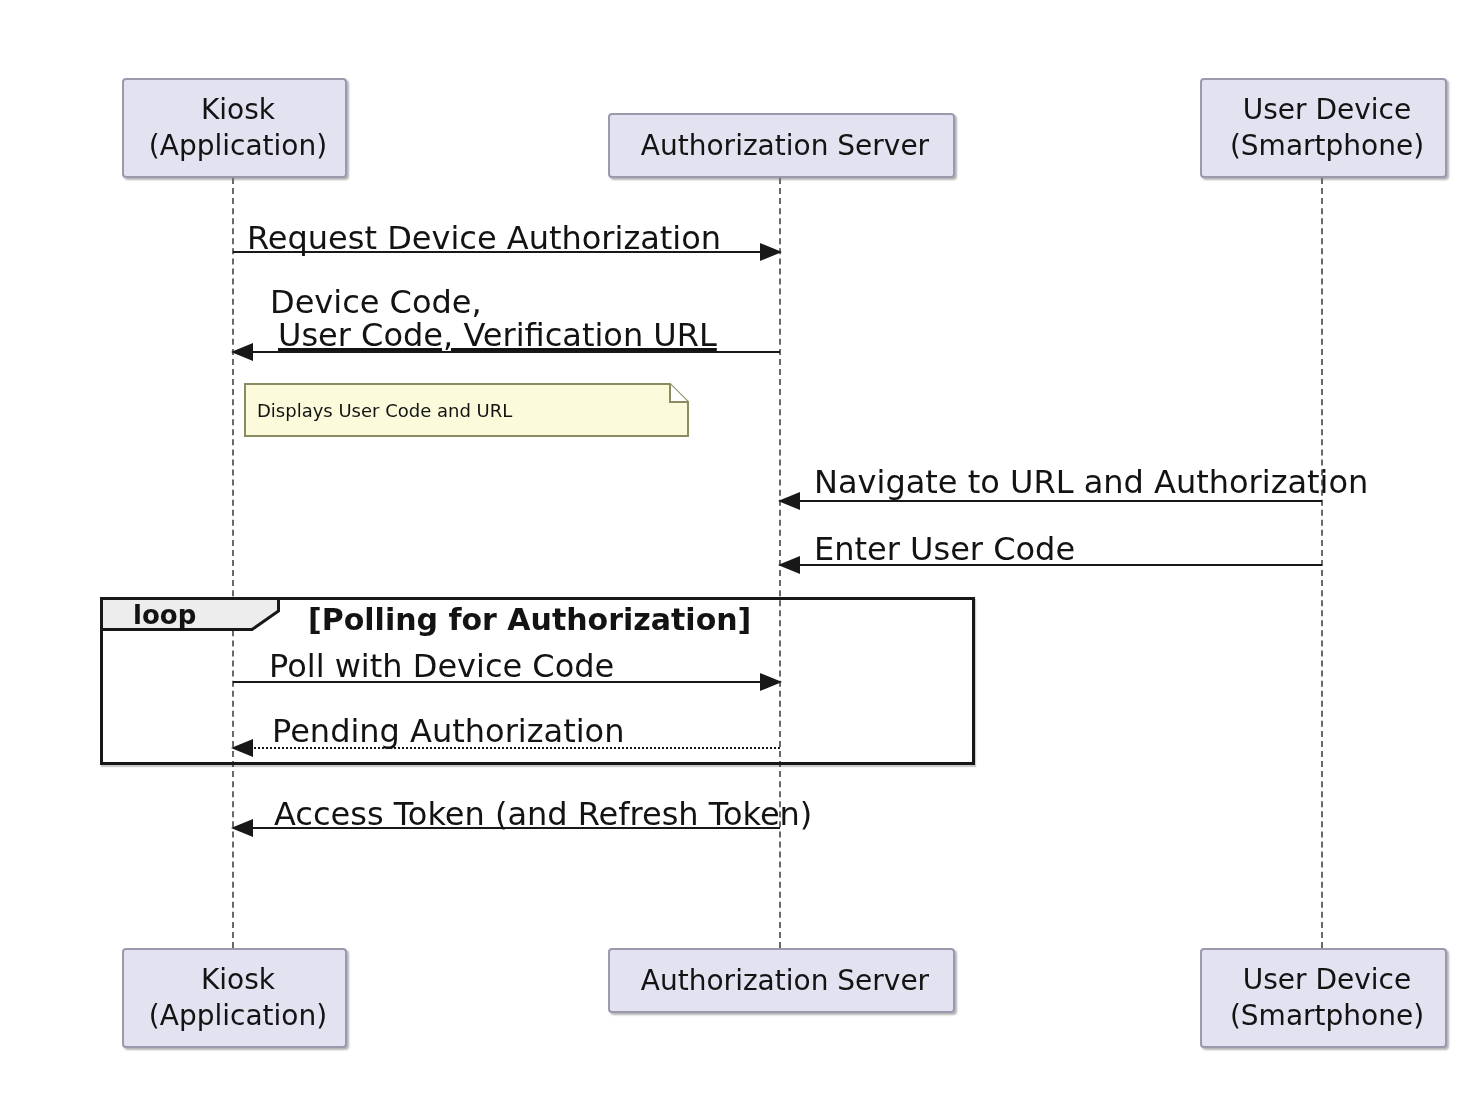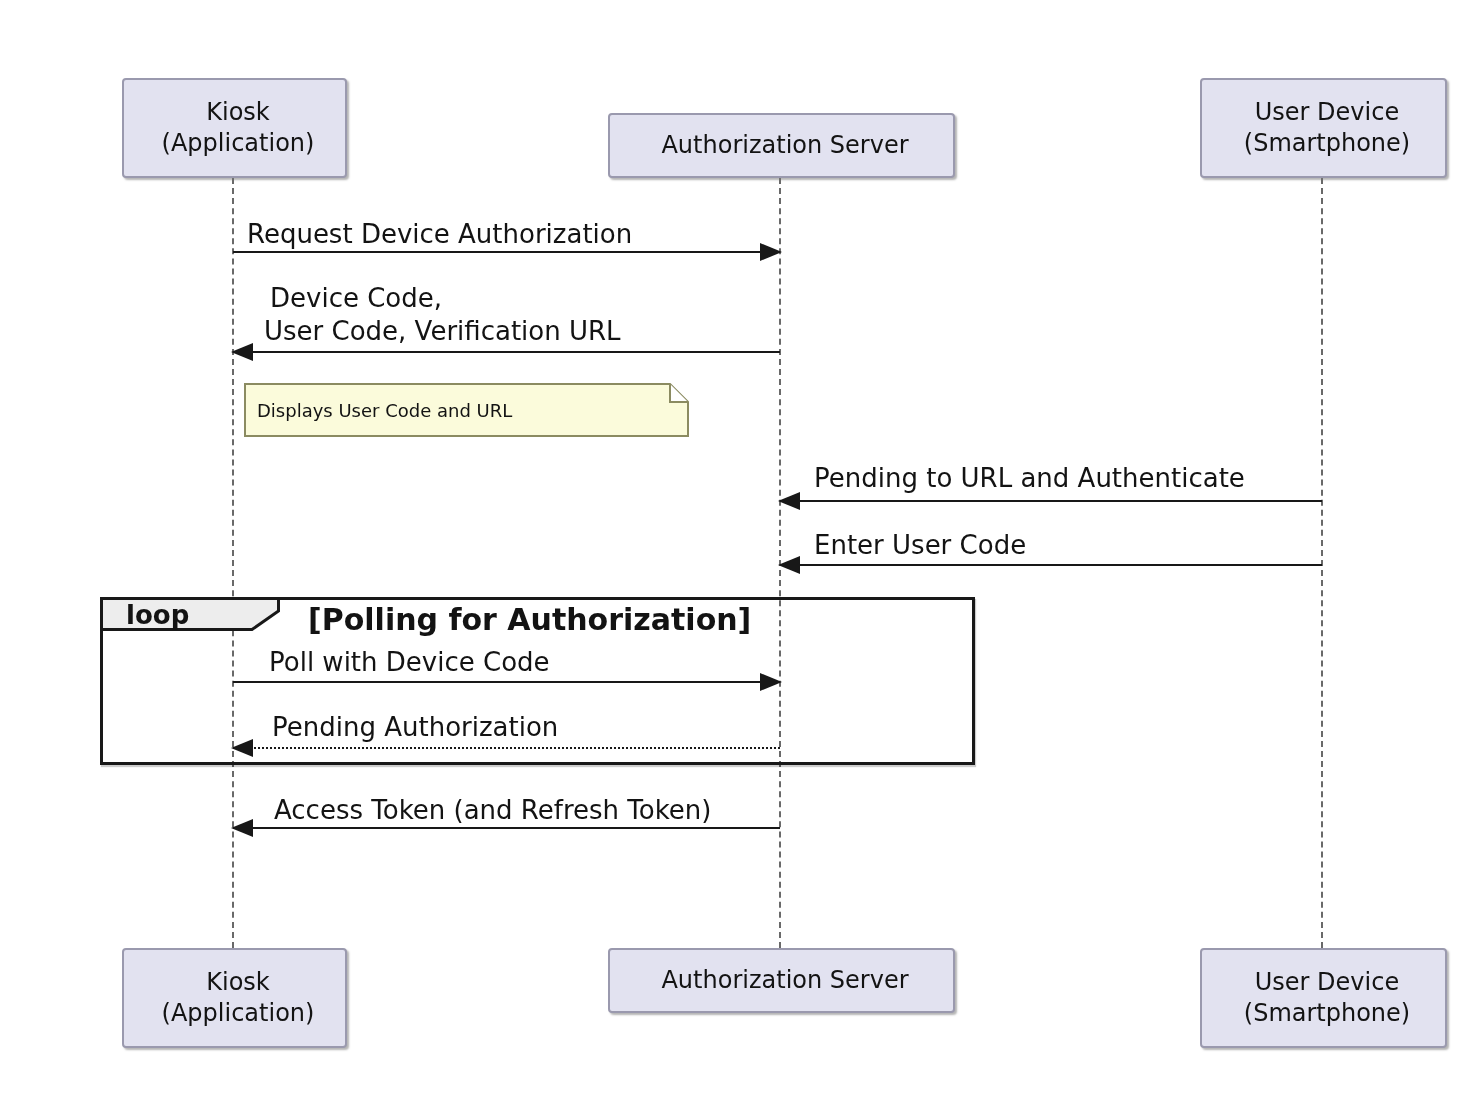--- a/index.html
+++ b/index.html
@@ -20,25 +20,25 @@
     position:absolute; width:0; border-left:2px dashed var(--lifeline-color);
     top:178px; height:770px; z-index:1;
   }
   .participant{
     position:absolute; z-index:6;
     background:var(--participant-fill);
     border:2px solid var(--participant-border);
     border-radius:4px;
     box-shadow:2px 2px 2px rgba(120,120,120,0.55);
     display:flex; flex-direction:column; align-items:center; justify-content:center;
-    font-size:24px; line-height:1.28; text-align:center;
+    font-size:28px; line-height:1.28; text-align:center;
     box-sizing:border-box; white-space:nowrap;padding-left:7px;
   }
   .msg-label{
-    position:absolute; z-index:4; font-size:26px; white-space:nowrap;
+    position:absolute; z-index:4; font-size:32px; white-space:nowrap;
     color:var(--text-color);
   }
   .msg-line{ position:absolute; z-index:3; height:2px; background:var(--line-color); }
   .msg-line.dotted{ height:0; background:none; border-top:2.5px dotted var(--line-color); }
   .head{ position:absolute; width:0; height:0; top:50%; }
   .msg-line.dotted .head{ top:-1px; }
   .head.right{
     right:-2px; transform:translateY(-50%);
     border-left:22px solid var(--line-color);
     border-top:9px solid transparent; border-bottom:9px solid transparent;
@@ -72,43 +72,43 @@
 <div class="canvas">
 
   <div class="lifeline" style="left:232px;"></div>
   <div class="lifeline" style="left:779px;"></div>
   <div class="lifeline" style="left:1321px;"></div>
 
   <div class="loop-frame" style="left:100px; top:597px; width:875px; height:168px;"></div>
   <svg class="loop-tab" style="left:100px; top:597px;" width="180" height="34" viewBox="0 0 180 34">
     <polygon points="1.5,1.5 178.5,1.5 178.5,14 152,32.5 1.5,32.5" fill="#EDEDED" stroke="#181818" stroke-width="3"></polygon>
   </svg>
-  <div class="loop-keyword" style="left:126px; top:600px;">loop</div>
+  <div class="loop-keyword" style="left:133px; top:600px;">loop</div>
   <div class="loop-condition" style="left:308px; top:602px;">[Polling for Authorization]</div>
 
   <div class="msg-label" style="left:247px; top:219px;">Request Device Authorization</div>
   <div class="msg-line" style="left:233px; top:251px; width:547px;">
     <span class="head right"></span>
   </div>
 
   <div class="msg-label" style="left:270px; top:283px;">Device Code,</div>
-  <div class="msg-label" style="left:264px; top:316px;">User Code, Verification URL</div>
+  <div class="msg-label" style="left:278px; top:316px;text-decoration:underline;">User Code, Verification URL</div>
   <div class="msg-line" style="left:233px; top:351px; width:547px;">
     <span class="head left"></span>
   </div>
 
   <div class="note" style="left:244px; top:383px; width:446px; height:54px;">
     <svg width="446" height="54" viewBox="0 0 446 54">
       <path d="M1,1 H426 L444,19 V53 H1 Z" fill="#FBFBDB" stroke="#8B8B61" stroke-width="2"></path>
       <path d="M426,1 V19 H444" fill="#FFFFFF" stroke="#8B8B61" stroke-width="2"></path>
     </svg>
     <span class="note-text">Displays User Code and URL</span>
   </div>
 
-  <div class="msg-label" style="left:814px; top:463px;">Pending to URL and Authenticate</div>
+  <div class="msg-label" style="left:814px; top:463px;">Navigate to URL and Authorization</div>
   <div class="msg-line" style="left:780px; top:500px; width:542px;">
     <span class="head left"></span>
   </div>
 
   <div class="msg-label" style="left:814px; top:530px;">Enter User Code</div>
   <div class="msg-line" style="left:780px; top:564px; width:542px;">
     <span class="head left"></span>
   </div>
 
   <div class="msg-label" style="left:249px; top:647px;margin-left:20px;">Poll with Device Code</div>

